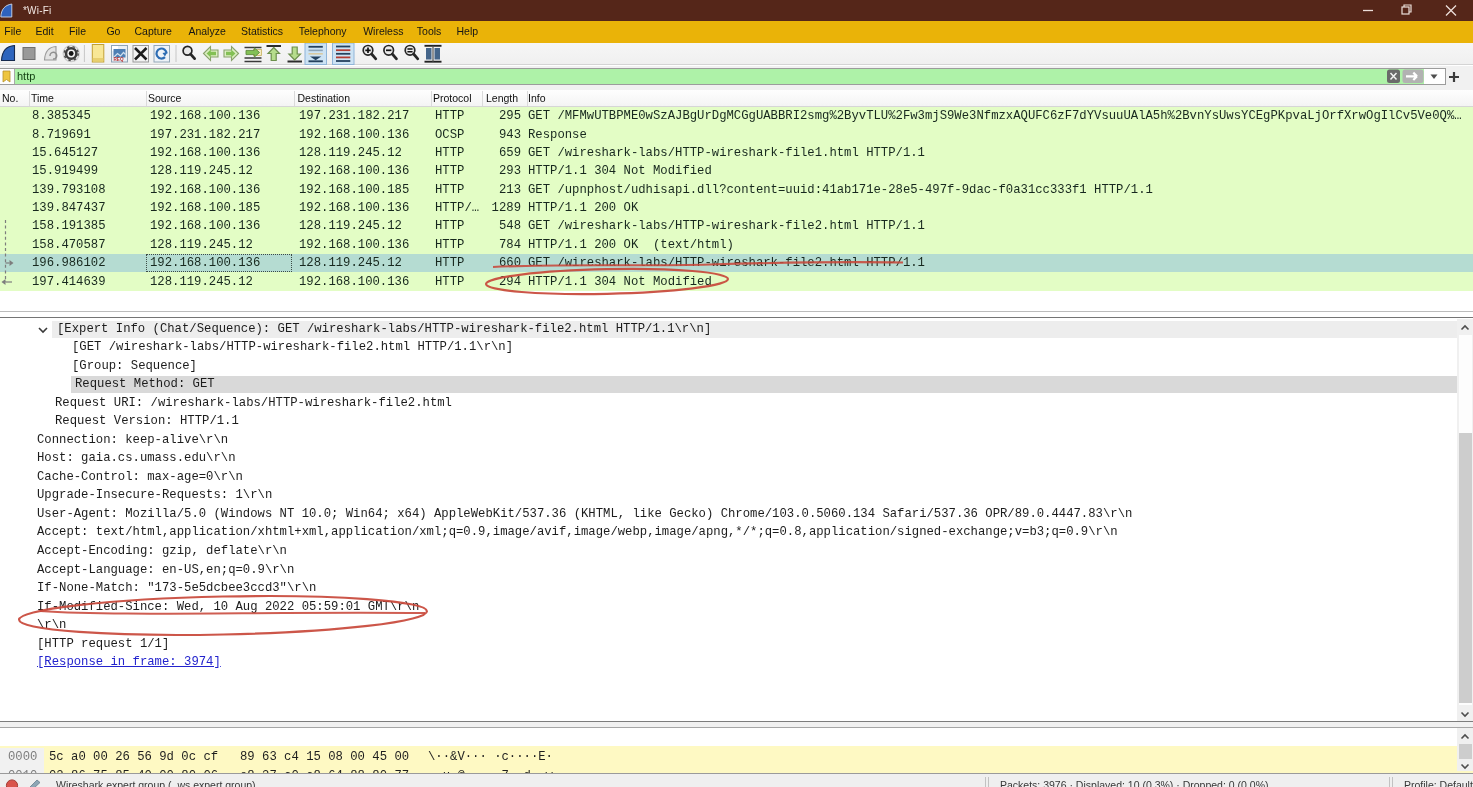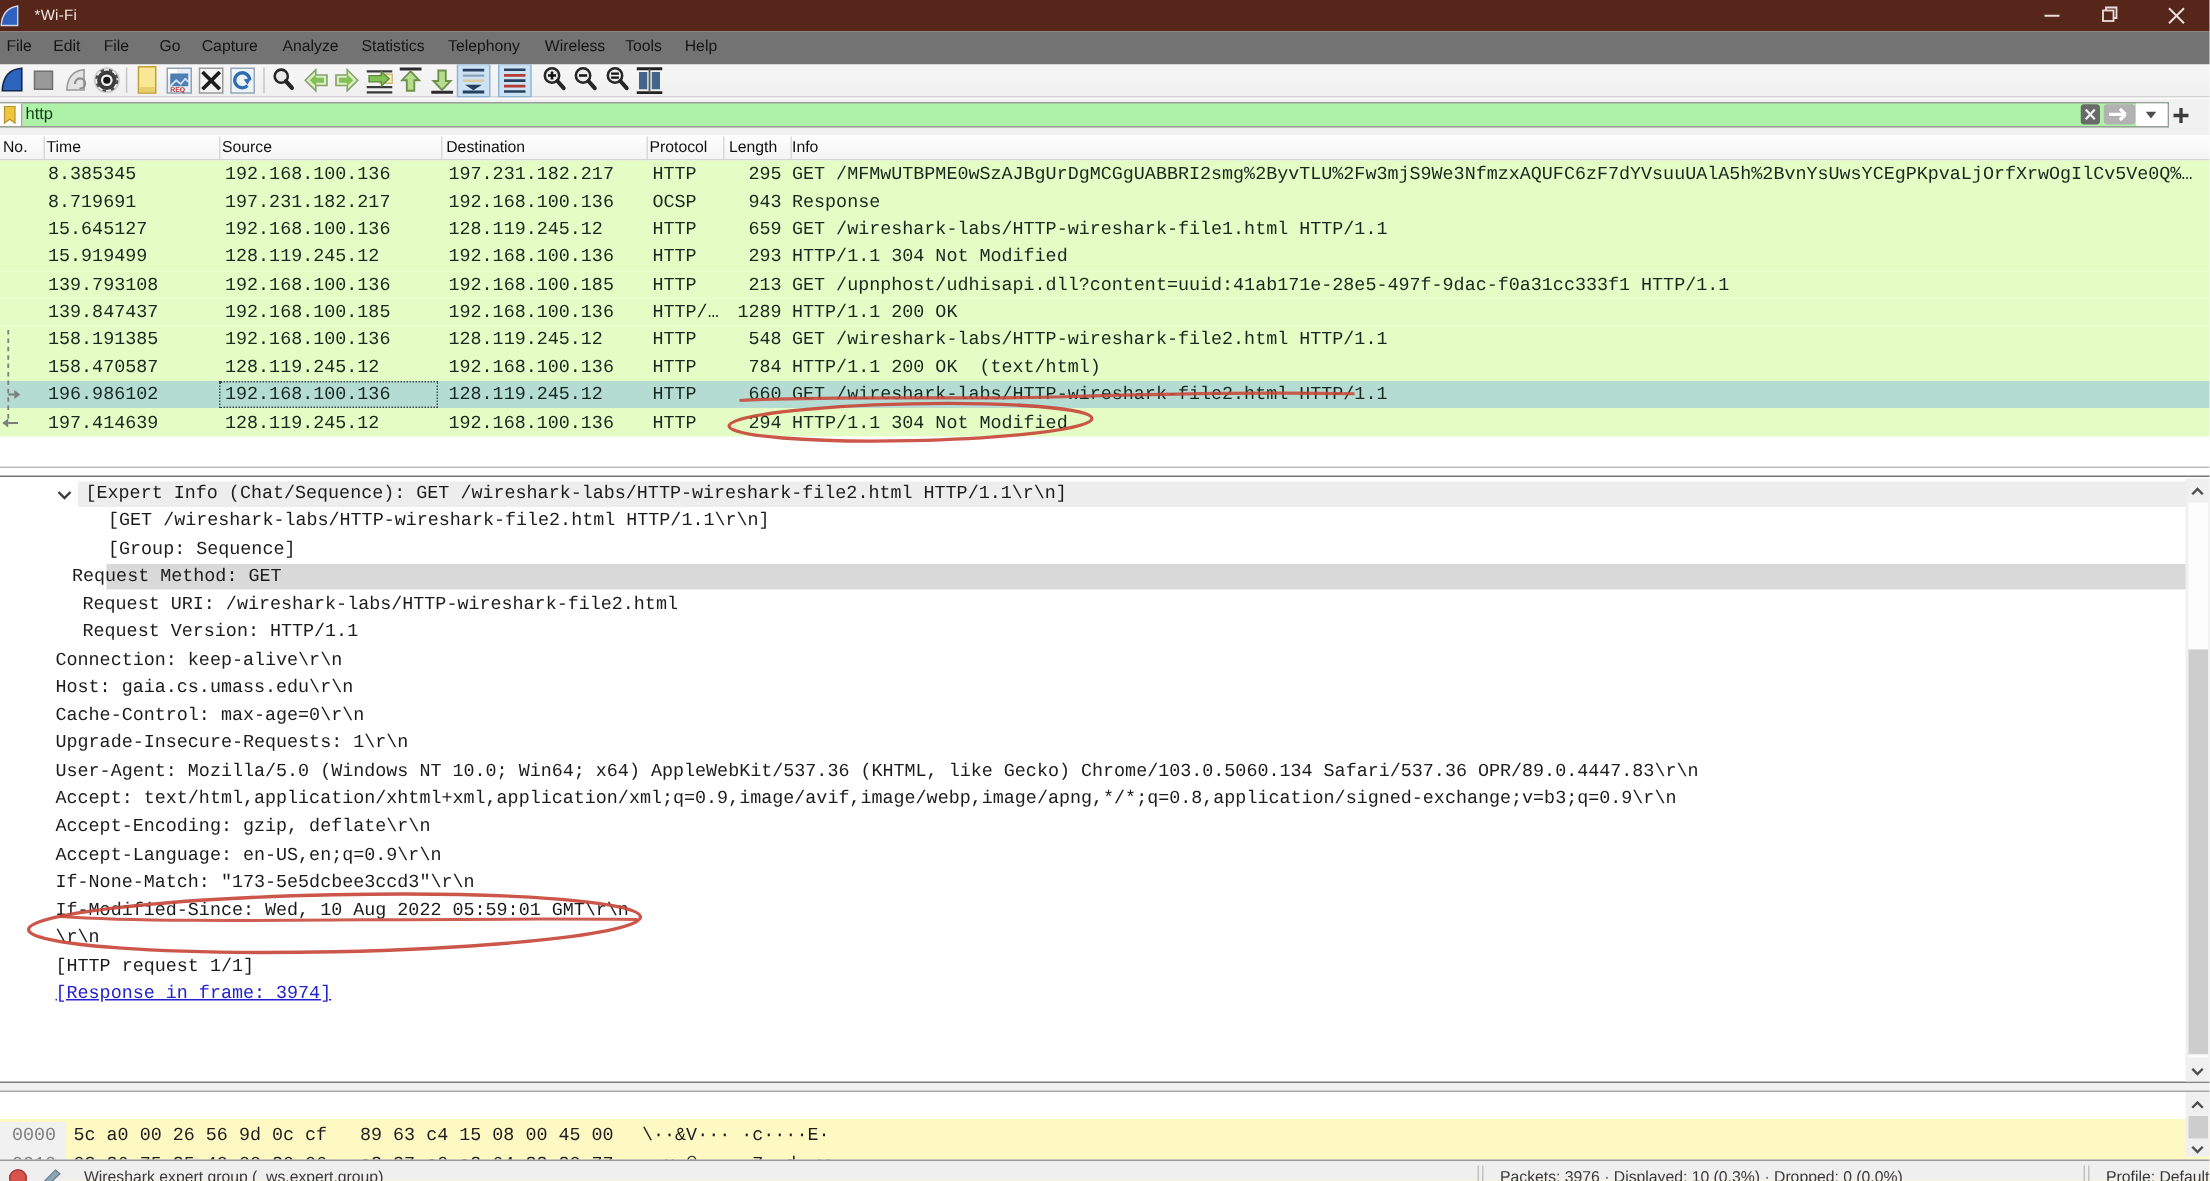--- a/index.html
+++ b/index.html
@@ -1,18 +1,18 @@
 <!DOCTYPE html>
 <html><head><meta charset="utf-8"><style>
 *{margin:0;padding:0;box-sizing:border-box}
 html,body{width:1473px;height:787px;overflow:hidden;background:#fff;font-family:"Liberation Sans",sans-serif}
 .abs{position:absolute}
 #titlebar{position:absolute;left:0;top:0;width:1473px;height:21px;background:#552619}
 #titlebar .t{position:absolute;left:23px;top:5px;font-size:10px;color:#f2e7e2;letter-spacing:0.2px}
-#menubar{position:absolute;left:0;top:21px;width:1473px;height:22px;background:#737373}
+#menubar{position:absolute;left:0;top:21px;width:1473px;height:22px;background:#eab308}
 .mi{position:absolute;top:4px;font-size:10.5px;color:#151515}
 #toolbar{position:absolute;left:0;top:43px;width:1473px;height:22px;background:linear-gradient(#f6f6f6,#f0f0f0);border-bottom:1px solid #d4d4d4}
 #filterbar{position:absolute;left:0;top:66px;width:1473px;height:24px;background:#f1f1f1}
 #ffield{position:absolute;left:0;top:1.5px;width:1446px;height:17px;background:#aef2a8;border:1px solid #9c9c9c;border-left:none}
 #fbook{position:absolute;left:0;top:0;width:14.5px;height:15px;background:#fdfdfd;border-right:1px solid #a8a8a8}
 #ftext{position:absolute;left:17px;top:1.5px;font-size:11px;color:#123f12}
 #phead{position:absolute;left:0;top:90px;width:1473px;height:17px;background:linear-gradient(#fefefe,#f4f4f4);border-bottom:1px solid #d6d6d6;font-size:10.5px;color:#101010}
 #phead span{position:absolute;top:2px}
 #phead i{position:absolute;top:1px;width:1px;height:15px;background:#dadada;font-style:normal}
 #rows{position:absolute;left:0;top:107.2px;width:1473px;font-family:"Liberation Mono",monospace;font-size:12.25px;color:#17281e}
@@ -280,21 +280,21 @@
 <div id="details">
  <div class="abs" style="left:52px;top:0.8px;width:1406px;height:17px;background:#ededed"></div>
  <div class="abs" style="left:71px;top:56.4px;width:1387px;height:17px;background:#d9d9d9"></div>
  <svg class="abs" style="left:37px;top:5px" width="12" height="10" viewBox="0 0 12 10">
       <path d="M2,3 L6,7 L10,3" fill="none" stroke="#3a3a3a" stroke-width="1.6"></path>
     </svg>
  <div class="abs" style="left:0;top:0;width:1458px">
   <div class="dl" style="padding-left:57px">[Expert Info (Chat/Sequence): GET /wireshark-labs/HTTP-wireshark-file2.html HTTP/1.1\r\n]</div>
   <div class="dl" style="padding-left:72px">[GET /wireshark-labs/HTTP-wireshark-file2.html HTTP/1.1\r\n]</div>
   <div class="dl" style="padding-left:72px">[Group: Sequence]</div>
-  <div class="dl" style="padding-left:48px">Request Method: GET</div>
+  <div class="dl" style="padding-left:75px">Request Method: GET</div>
   <div class="dl" style="padding-left:55px">Request URI: /wireshark-labs/HTTP-wireshark-file2.html</div>
   <div class="dl" style="padding-left:55px">Request Version: HTTP/1.1</div>
   <div class="dl" style="padding-left:37px">Connection: keep-alive\r\n</div>
   <div class="dl" style="padding-left:37px">Host: gaia.cs.umass.edu\r\n</div>
   <div class="dl" style="padding-left:37px">Cache-Control: max-age=0\r\n</div>
   <div class="dl" style="padding-left:37px">Upgrade-Insecure-Requests: 1\r\n</div>
   <div class="dl" style="padding-left:37px">User-Agent: Mozilla/5.0 (Windows NT 10.0; Win64; x64) AppleWebKit/537.36 (KHTML, like Gecko) Chrome/103.0.5060.134 Safari/537.36 OPR/89.0.4447.83\r\n</div>
   <div class="dl" style="padding-left:37px">Accept: text/html,application/xhtml+xml,application/xml;q=0.9,image/avif,image/webp,image/apng,*/*;q=0.8,application/signed-exchange;v=b3;q=0.9\r\n</div>
   <div class="dl" style="padding-left:37px">Accept-Encoding: gzip, deflate\r\n</div>
   <div class="dl" style="padding-left:37px">Accept-Language: en-US,en;q=0.9\r\n</div>

